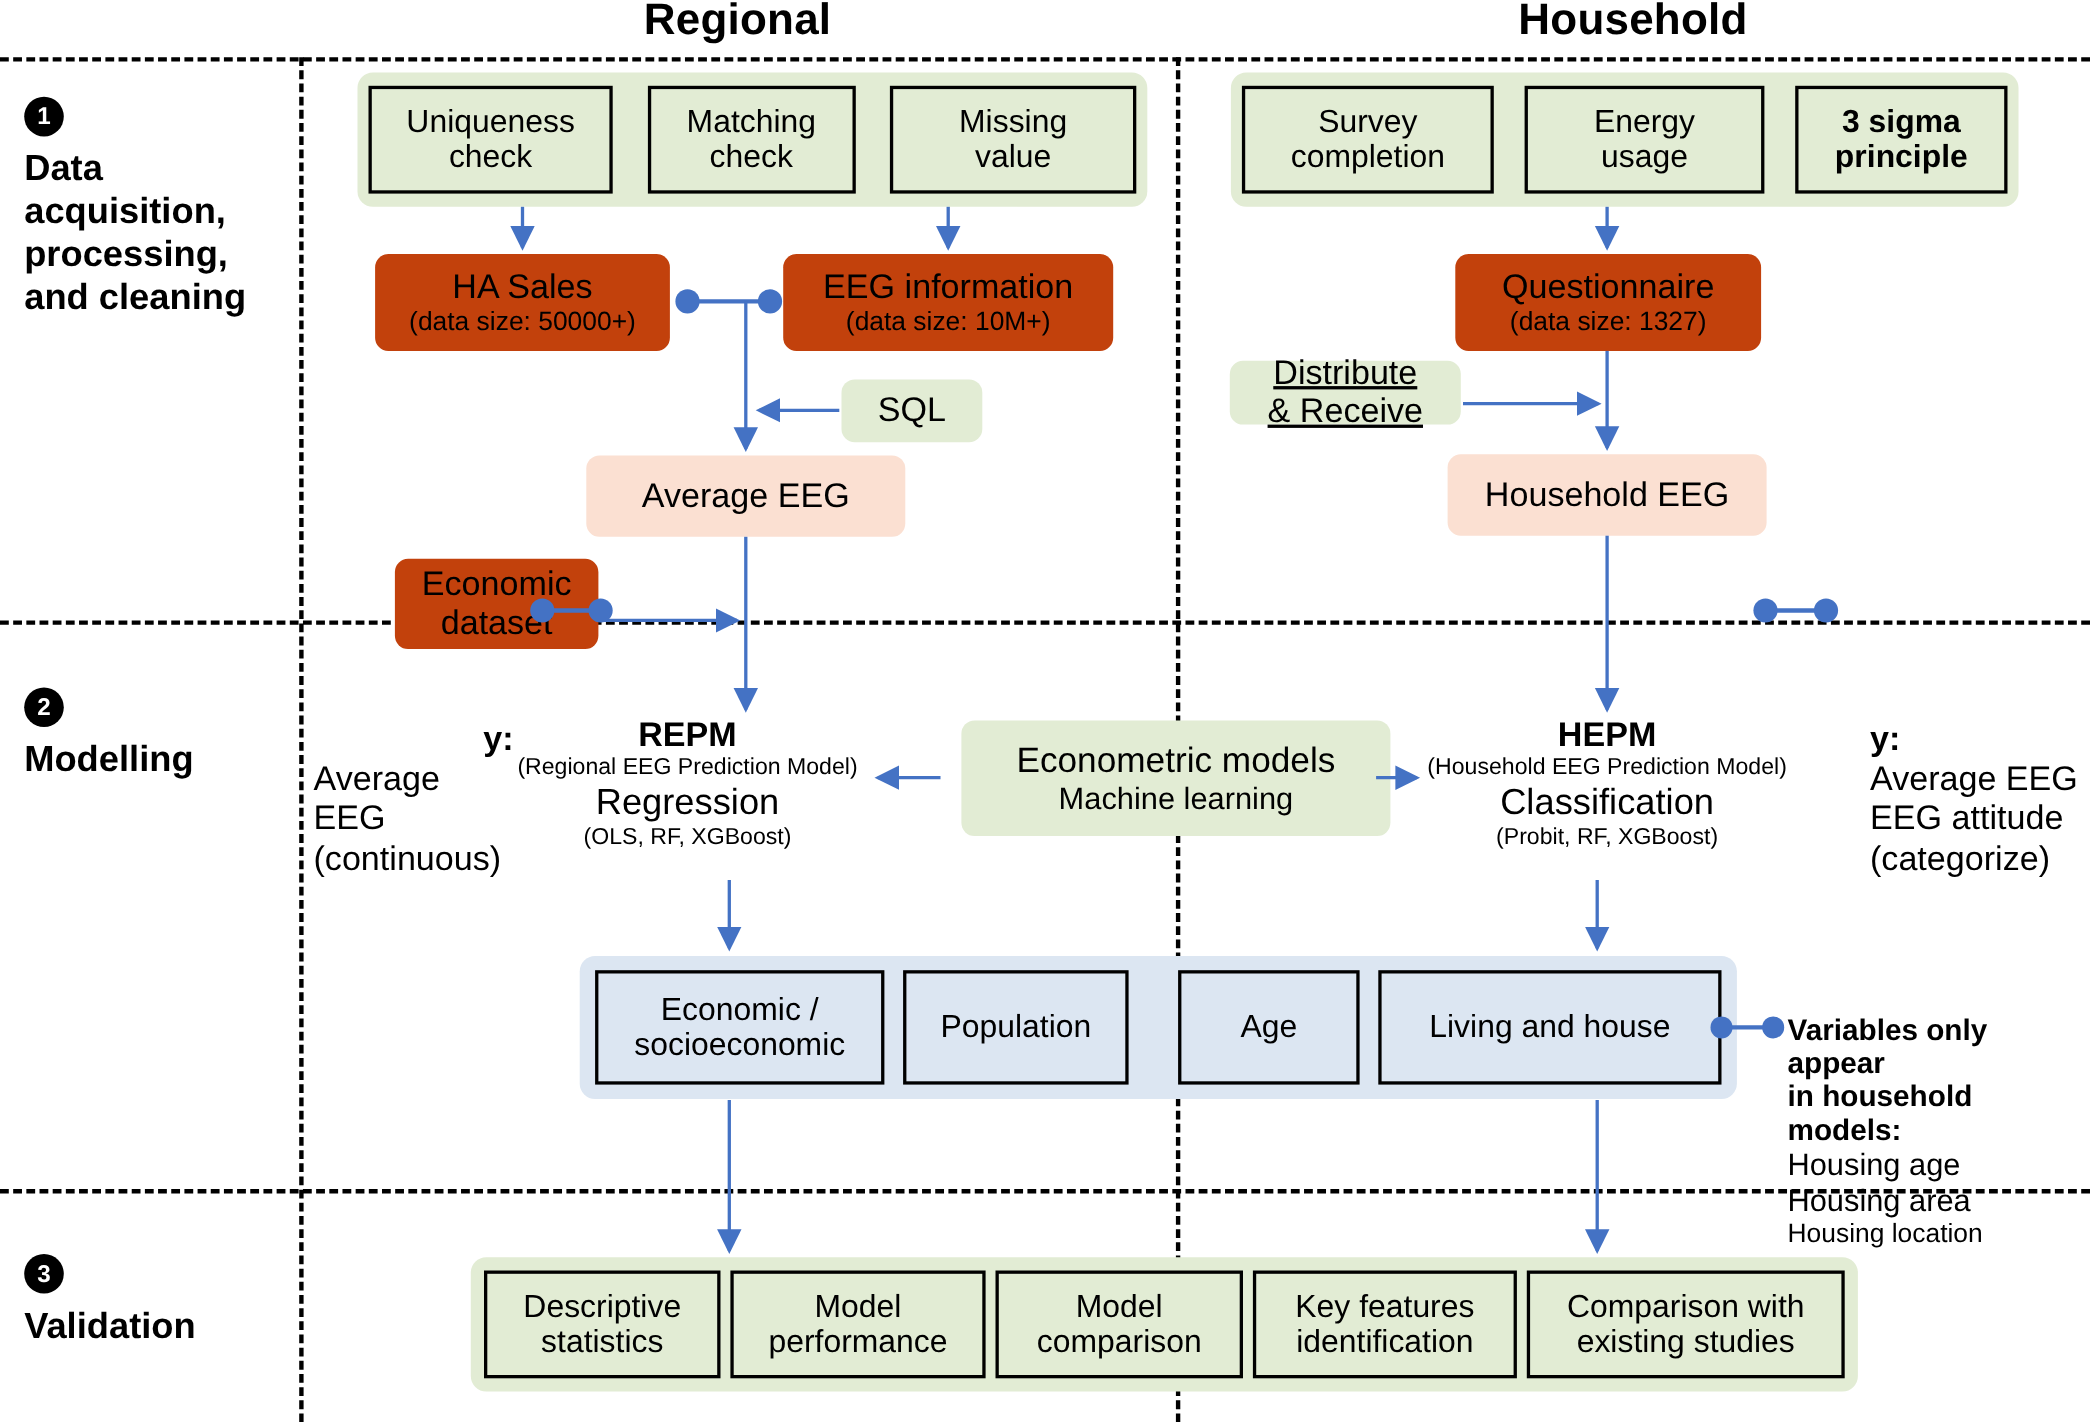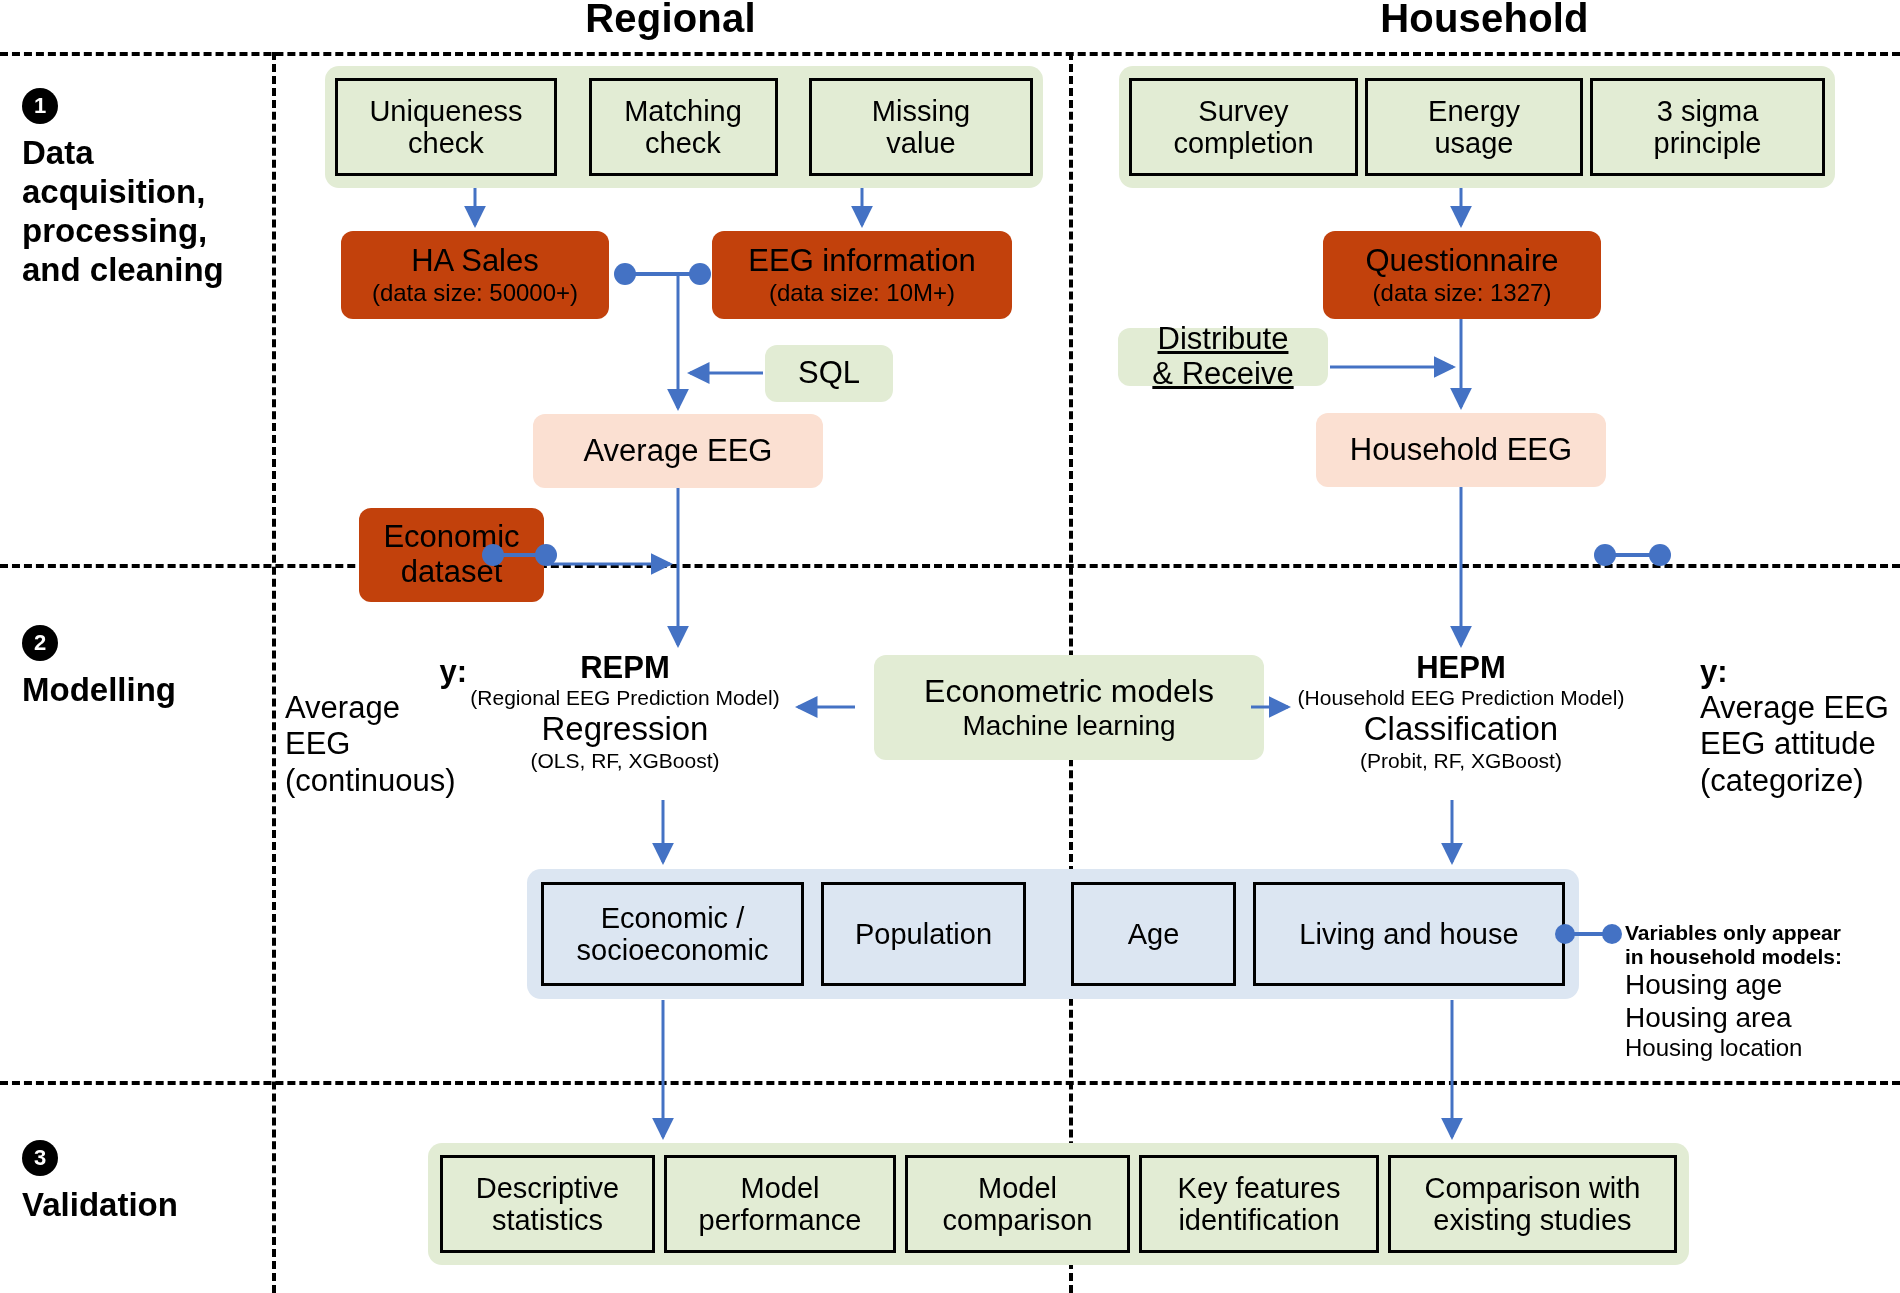--- a/index.html
+++ b/index.html
@@ -124,21 +124,21 @@
 check</div>
     <div class="cell" style="width:224px; white-space:pre-line;">Missing
 value</div>
   </div>
 
   <div class="grp green" style="left:1119px; top:66px; width:716px; height:122px; padding:12px 10px;">
     <div class="cell" style="width:229px; white-space:pre-line;">Survey
 completion</div>
     <div class="cell" style="width:218px; white-space:pre-line;">Energy
 usage</div>
-    <div class="cell" style="width:235px; white-space:pre-line;">3 sigma
+    <div class="cell" style="width:193px; white-space:pre-line;font-weight:bold;">3 sigma
 principle</div>
   </div>
 
   <div class="rbox yellow" style="left:341px; top:231px; width:268px; height:88px;">
     <div class="t1">HA Sales</div>
     <div class="t2">(data size: 50000+)</div>
   </div>
 
   <div class="rbox yellow" style="left:712px; top:231px; width:300px; height:88px;">
     <div class="t1">EEG information</div>
@@ -146,21 +146,21 @@
   </div>
 
   <div class="rbox green" style="left:765px; top:345px; width:128px; height:57px;">
     <div class="t1">SQL</div>
   </div>
 
   <div class="rbox pink" style="left:533px; top:414px; width:290px; height:74px;">
     <div class="t1">Average EEG</div>
   </div>
 
-  <div class="rbox yellow" style="left:359px; top:508px; width:185px; height:94px;">
+  <div class="rbox yellow" style="left:359px; top:508px; width:185px; height:82px;">
     <div class="t1" style="white-space:pre-line;">Economic
 dataset</div>
   </div>
 
   <div class="rbox yellow" style="left:1323px; top:231px; width:278px; height:88px;">
     <div class="t1">Questionnaire</div>
     <div class="t2">(data size: 1327)</div>
   </div>
 
   <div class="rbox green" style="left:1118px; top:328px; width:210px; height:58px;text-decoration:underline;">
@@ -206,21 +206,21 @@
 
   <div class="grp blue" style="left:527px; top:869px; width:1052px; height:130px; padding:13px 14px;">
     <div class="cell" style="width:263px; white-space:pre-line;">Economic /
 socioeconomic</div>
     <div class="cell" style="width:205px; white-space:pre-line;">Population</div>
     <div class="cell" style="width:165px; white-space:pre-line;margin-left:28px;">Age</div>
     <div class="cell" style="width:312px; white-space:pre-line;">Living and house</div>
   </div>
 
   <div class="ftext" style="left:1625px; top:921px; width:275px;">
-    <div class="big" style="white-space:pre-line; font-size:21px;">Variables only appear
+    <div class="big" style="white-space:pre-line; font-size:27px;">Variables only appear
 in household models:</div>
     <div class="mid" style="font-size:28px;">Housing age</div>
     <div class="mid" style="font-size:28px;">Housing area</div>
     <div class="mid" style="font-size:24px;">Housing location</div>
   </div>
 
   <div class="grp green" style="left:428px; top:1143px; width:1261px; height:122px; padding:12px 12px;">
     <div class="cell" style="width:215px; white-space:pre-line;">Descriptive
 statistics</div>
     <div class="cell" style="width:232px; white-space:pre-line;">Model

